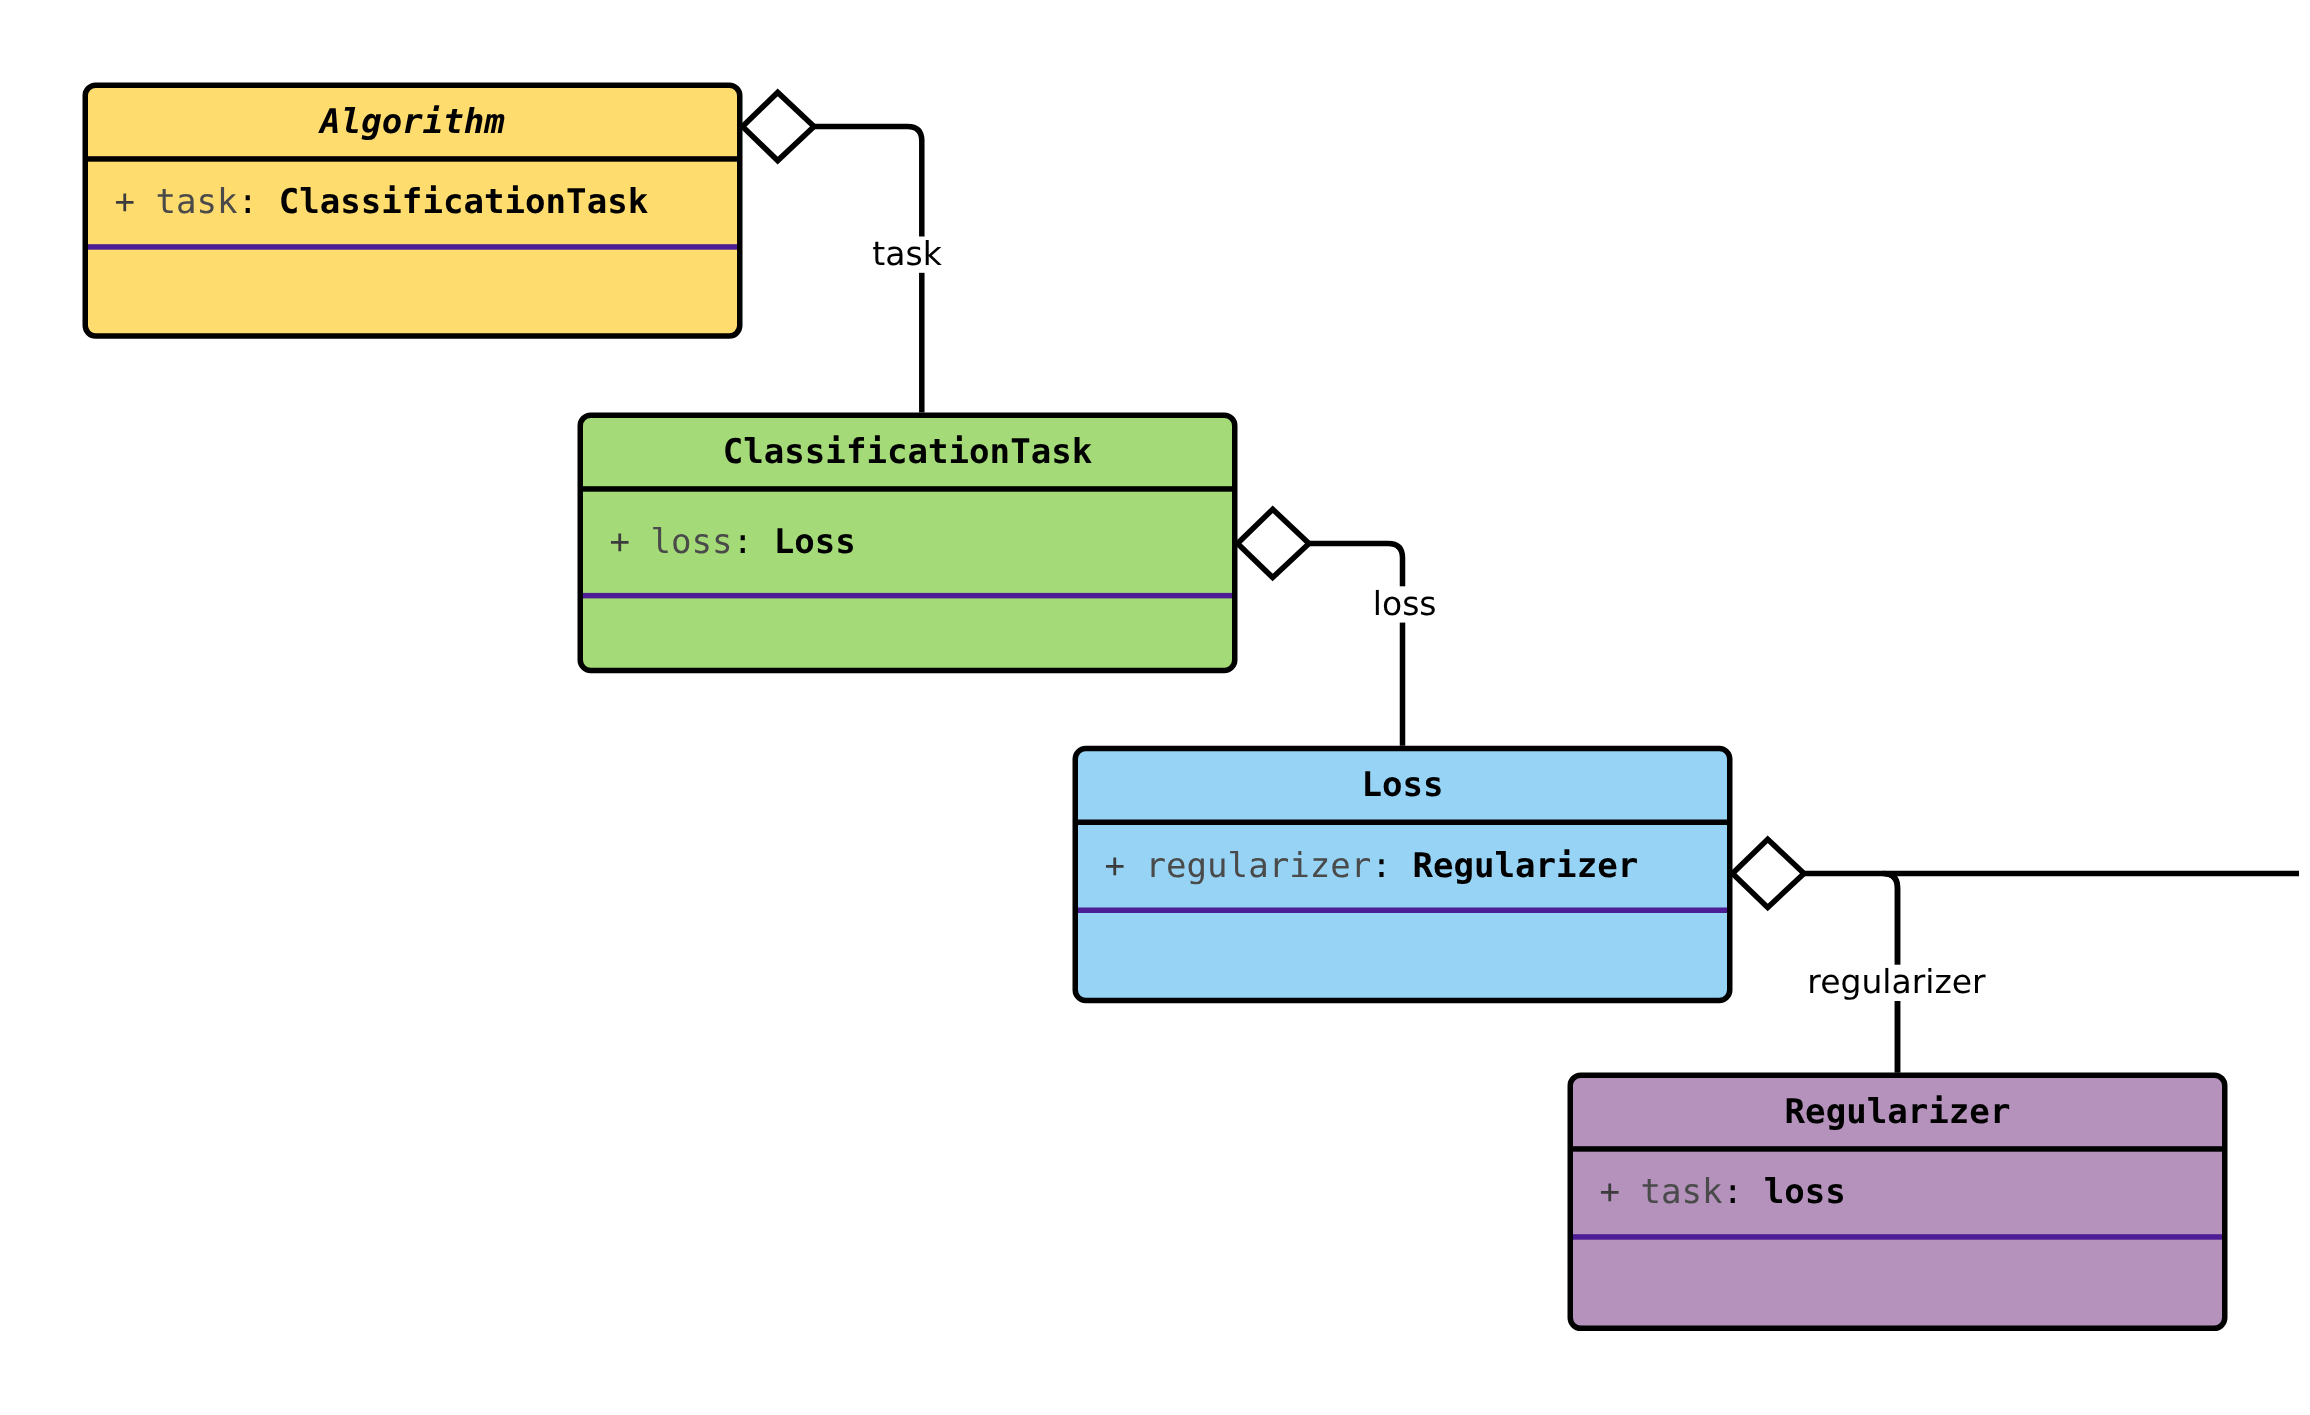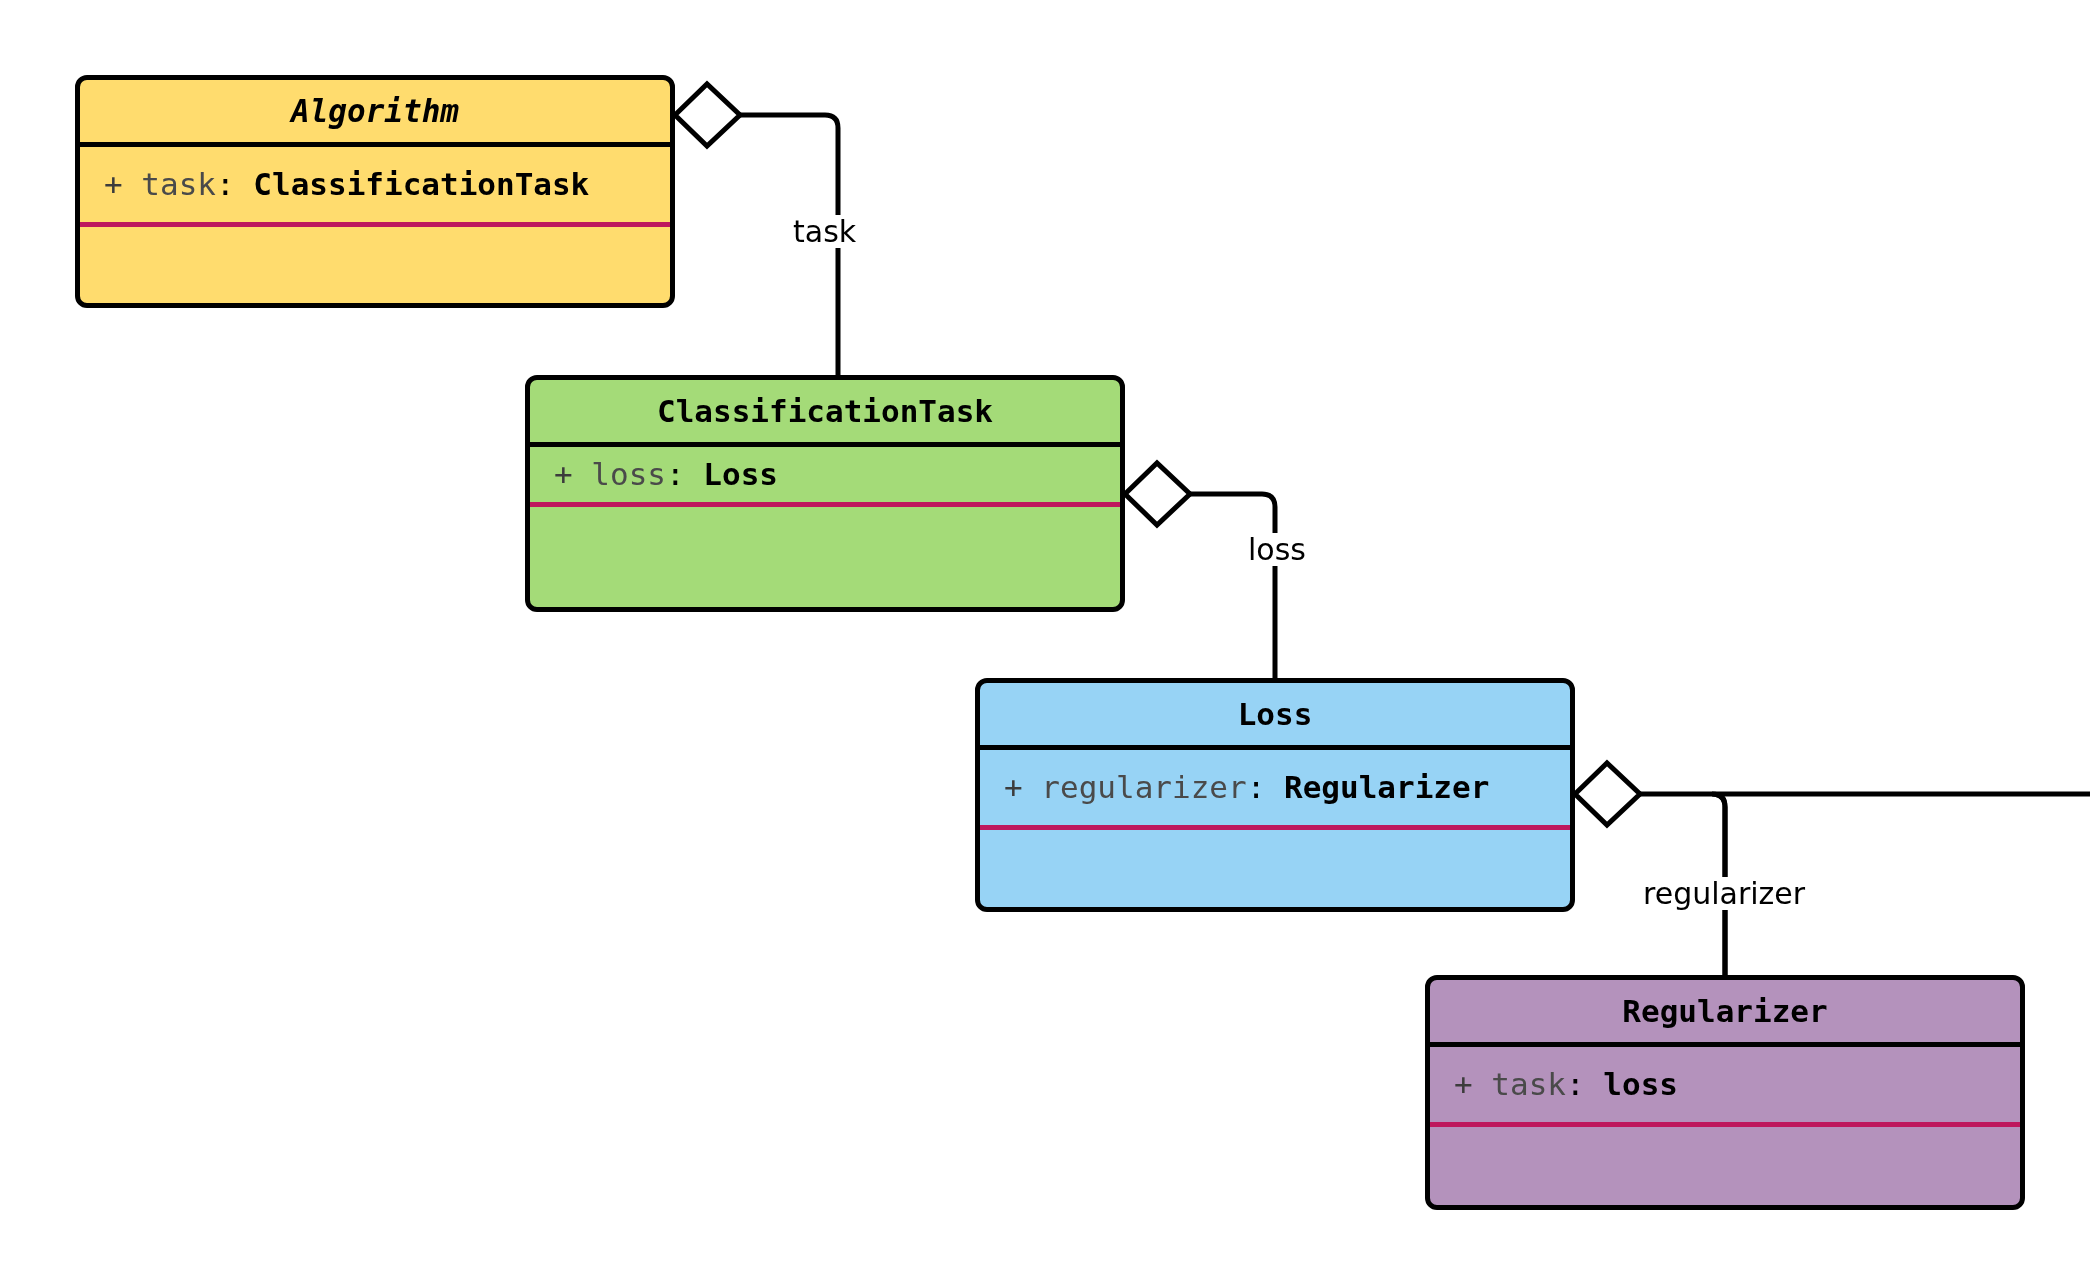--- a/index.html
+++ b/index.html
@@ -30,21 +30,21 @@
     display: flex;
     align-items: center;
     justify-content: center;
     border-bottom: 5px solid #000000;
     box-sizing: border-box;
   }
   .compartment-attrs {
     display: flex;
     align-items: center;
     justify-content: flex-start;
-    border-bottom: 5px solid #be185d;
+    border-bottom: 5px solid #4c1d95;
     box-sizing: border-box;
     padding-left: 24px;
   }
   .compartment-methods {
     flex: 1 1 auto;
     box-sizing: border-box;
   }
 
   .class-name {
     font-family: "DejaVu Sans Mono", monospace;
@@ -147,21 +147,21 @@
     <div class="compartment-attrs" style="height:80px;">
       <span class="attr-line"><span class="attr-vis">+</span><span class="attr-vis">&nbsp;</span><span class="attr-name">task</span><span class="attr-colon">:</span><span class="attr-colon">&nbsp;</span><span class="attr-type">ClassificationTask</span></span>
     </div>
     <div class="compartment-methods"></div>
   </div>
 
   <div class="uml-class" style="left:525px; top:375px; width:600px; height:237px; background:#A4DB78;">
     <div class="compartment-title" style="height:67px;">
       <span class="class-name">ClassificationTask</span>
     </div>
-    <div class="compartment-attrs" style="height:60px;">
+    <div class="compartment-attrs" style="height:97px;">
       <span class="attr-line"><span class="attr-vis">+</span><span class="attr-vis">&nbsp;</span><span class="attr-name">loss</span><span class="attr-colon">:</span><span class="attr-colon">&nbsp;</span><span class="attr-type">Loss</span></span>
     </div>
     <div class="compartment-methods"></div>
   </div>
 
   <div class="uml-class" style="left:975px; top:678px; width:600px; height:234px; background:#97D3F5;">
     <div class="compartment-title" style="height:67px;">
       <span class="class-name">Loss</span>
     </div>
     <div class="compartment-attrs" style="height:80px;">

